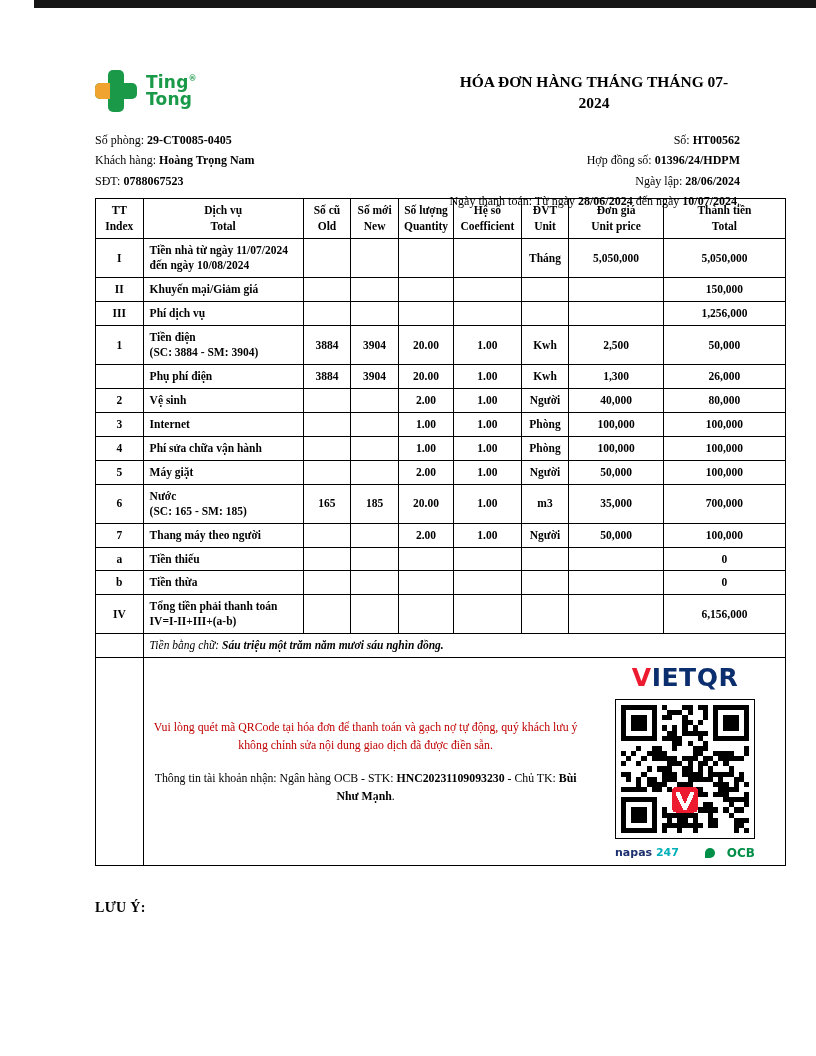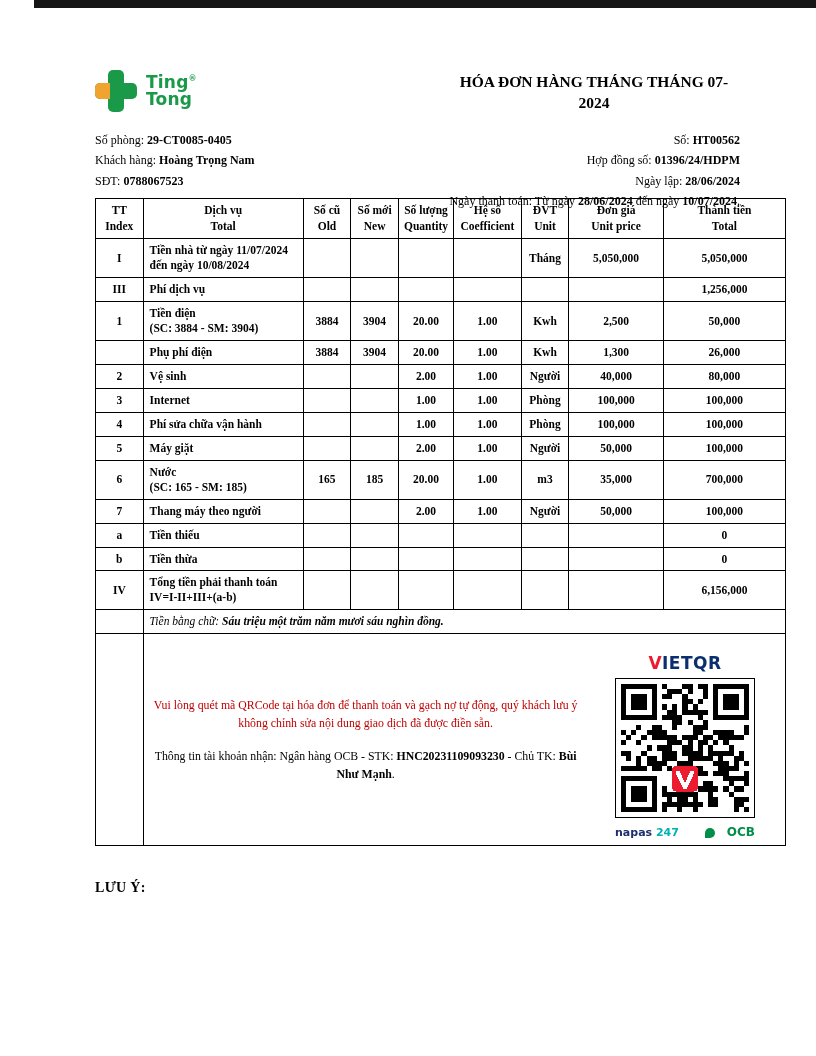--- a/index.html
+++ b/index.html
@@ -48,22 +48,22 @@
   td.words { font-style:italic; padding:6px 8px; }
   .words-label { font-weight:normal; }
 
   
   td.qr-cell { height:196px; font-weight:normal; padding:8px 10px; }
   .qr-flex { display:flex; justify-content:space-between; align-items:center; }
   .qr-text { width:432px; font-size:11.8px; line-height:1.55;text-align:center; }
   .qr-notice { color:var(--accent_red); margin:0 0 14px 0; }
   .qr-account { margin:0; }
   .qr-box { display:flex; flex-direction:column; align-items:center; margin-right:24px; }
-  .vietqr-logo { font-family:"DejaVu Sans", sans-serif; font-weight:bold; font-size:17px;
-                 letter-spacing:.5px; margin-bottom:4px;margin-top:14px; }
+  .vietqr-logo { font-family:"DejaVu Sans", sans-serif; font-weight:bold; font-size:25px;
+                 letter-spacing:.5px; margin-bottom:4px; }
   .vq-v { color:var(--vietqr_red); }
   .vq-rest { color:var(--vietqr_navy); }
   .qr-frame { border:1px solid #000; padding:5px; background:#fff; }
   svg.qr { display:block; width:128px; height:128px; }
   .qr-banks { display:flex; justify-content:space-between; align-items:center;
               width:140px; margin-top:7px; font-family:"DejaVu Sans", sans-serif; }
   .napas { font-size:11px; font-weight:bold; color:var(--napas_navy); }
   .napas .n247 { color:var(--napas_teal); }
   .ocb { font-size:12px; font-weight:bold; color:var(--ocb_green);
          display:inline-flex; align-items:center; gap:12px;text-align:right; }
@@ -139,20 +139,31 @@
           <td class="c">I</td>
           <td class="l">Tiền nhà từ ngày 11/07/2024
 đến ngày 10/08/2024</td>
           <td class="c"></td>
           <td class="c"></td>
           <td class="c"></td>
           <td class="c"></td>
           <td class="c">Tháng</td>
           <td class="r">5,050,000</td>
           <td class="r">5,050,000</td>
+        </tr>
+        <tr>
+          <td class="c">II</td>
+          <td class="l">Khuyến mại/Giảm giá</td>
+          <td class="c"></td>
+          <td class="c"></td>
+          <td class="c"></td>
+          <td class="c"></td>
+          <td class="c"></td>
+          <td class="r"></td>
+          <td class="r">150,000</td>
         </tr>
         <tr>
           <td class="c">III</td>
           <td class="l">Phí dịch vụ</td>
           <td class="c"></td>
           <td class="c"></td>
           <td class="c"></td>
           <td class="c"></td>
           <td class="c"></td>
           <td class="r"></td>

